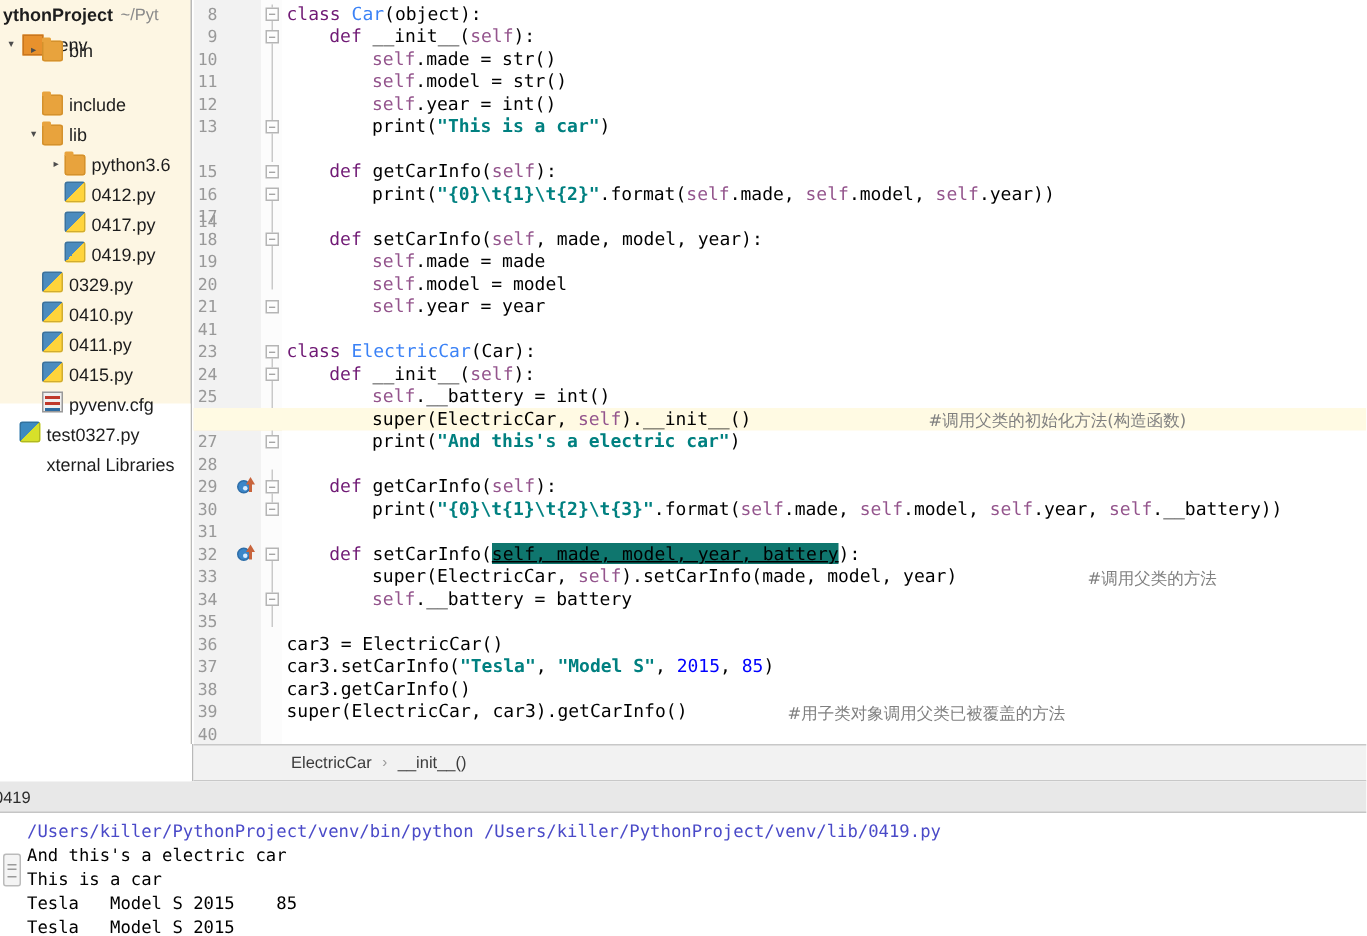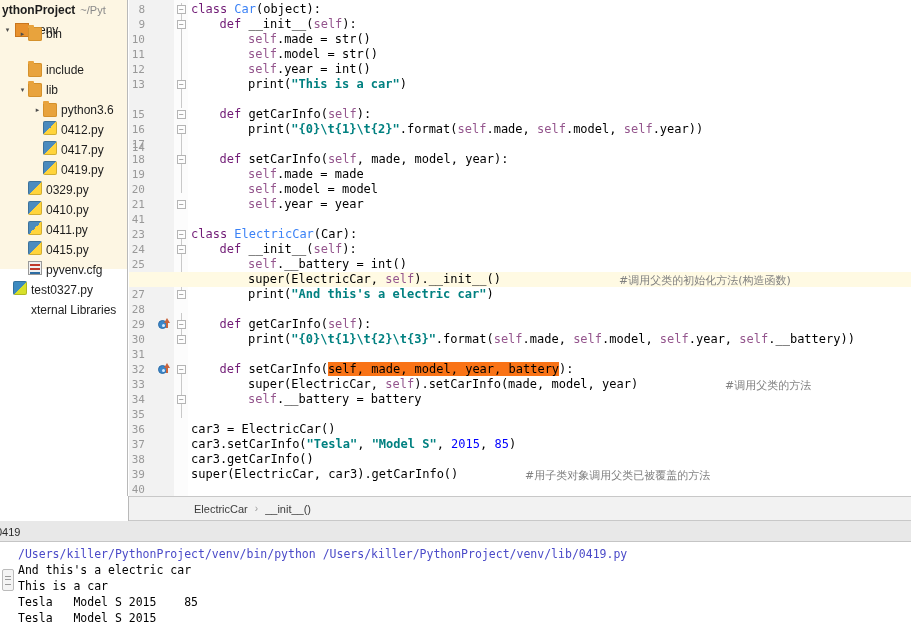--- a/index.html
+++ b/index.html
@@ -177,21 +177,21 @@
     height: 15px;
     background: #fffae3;
   }
   .kw   { color: #701a75; font-weight: normal; }
   .str  { color: #008080; font-weight: bold; }
   .num  { color: #0000ff; }
   .selfp{ color: #94558d; }
   .fn   { color: #000000; }
   .cls  { color: #3b82f6; }
   .cmt-cn { color: #808080; font-family: "DejaVu Sans", sans-serif; font-size: 11px; }
-  .paramhl { background: #f97316; }
+  .paramhl { background: #0f766e; text-decoration: underline; }
 
   
   .fold {
     position: absolute;
     left: 48px;
     width: 9px; height: 9px;
     margin-top: 3px;
     border: 1px solid #b5b5b5;
     background: #fdfdfd;
     color: #888;

